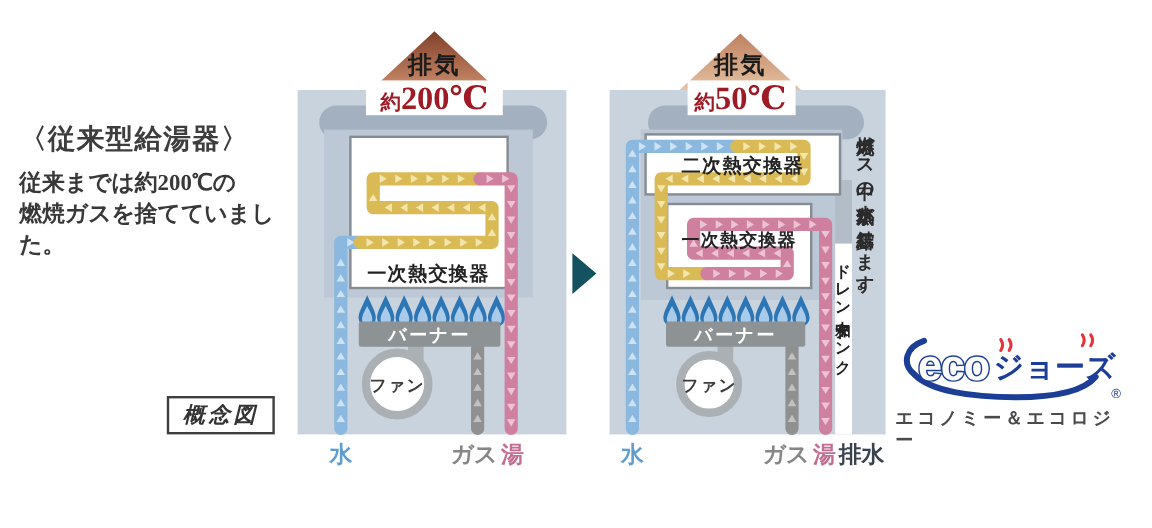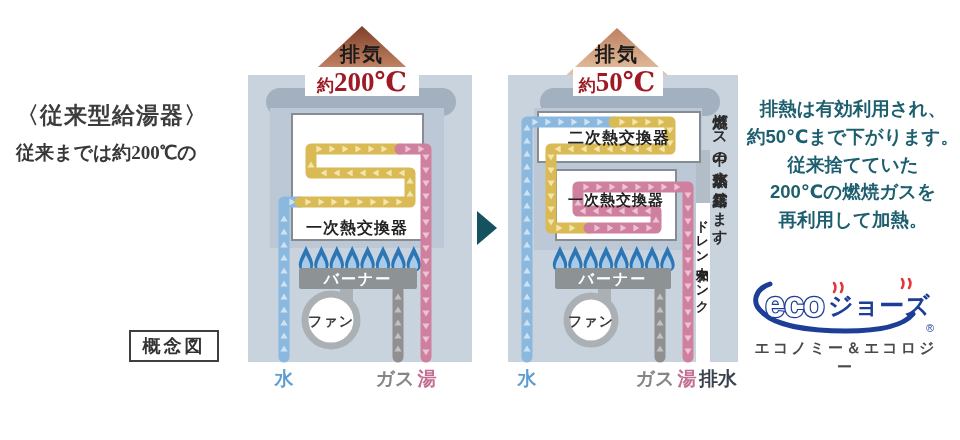--- a/index.html
+++ b/index.html
@@ -6,34 +6,34 @@
   #stage{position:relative;width:960px;height:440px;background:#fff;overflow:hidden;
          font-family:"Liberation Sans","DejaVu Sans",sans-serif;}
   #diagram{position:absolute;left:0;top:0;}
 
   
   .note-left{position:absolute;left:16px;top:100px;width:232px;text-align:left;color:#3a3a3a;}
   .note-left .heading{font-family:"Liberation Serif","DejaVu Serif",serif;font-size:23px;
                       font-weight:600;letter-spacing:1px;margin-bottom:9px;color:#3d3d3d;}
   .note-left .body-line{font-size:19px;font-weight:600;line-height:1.38;color:#383838;font-family:Liberation Serif, serif;}
 
-  .caption-box{position:absolute;left:129px;top:330px;width:86px;height:28px;border:2px solid #3f3f3f;
+  .caption-box{position:absolute;left:139px;top:330px;width:86px;height:28px;border:2px solid #3f3f3f;
                display:flex;align-items:center;justify-content:center;font-size:18px;font-weight:600;
-               letter-spacing:3px;color:#333;background:#fff;}
+               letter-spacing:3px;color:#333;background:#fff;font-style:italic;}
 
   .note-right{position:absolute;left:746px;top:95px;width:214px;text-align:center;
               color:#1d5f6e;font-size:18.5px;font-weight:bold;line-height:1.5;}
 
   .v-text{position:absolute;writing-mode:vertical-rl;text-orientation:upright;
           font-weight:600;color:#2b2b2b;}
   .v-condensate{left:710px;top:102px;height:262px;font-size:15px;letter-spacing:1px;}
   .v-drain-tank{left:693px;top:210px;height:130px;font-size:13px;letter-spacing:1px;color:#222;}
 
   .logo-wrap{position:absolute;left:750px;top:276px;width:196px;}
-  .logo-tagline{position:absolute;left:746px;top:339px;width:200px;text-align:center;
+  .logo-tagline{position:absolute;left:746px;top:339px;width:200px;
                 font-size:15px;font-weight:bold;letter-spacing:3px;color:#4a4a4a;}
 
   
   text{font-family:"Liberation Sans","DejaVu Sans",sans-serif;}
   .t-serif{font-family:"Liberation Serif","DejaVu Serif",serif;}
   .t-exhaust{font-size:20px;font-weight:bold;fill:#1b1b1b;letter-spacing:2px;}
   .t-temp{font-weight:bold;fill:#9e1b26;}
   .t-box{font-size:16px;font-weight:bold;fill:#232323;letter-spacing:1px;}
   .t-box-sm{font-size:15px;font-weight:bold;fill:#232323;letter-spacing:1px;}
   .t-burner{font-size:15px;font-weight:bold;fill:#fff;letter-spacing:2px;}
@@ -362,34 +362,28 @@
     <text x="655" y="385" text-anchor="middle" class="t-port" fill="#868686">ガス</text>
     <text x="687" y="385" text-anchor="middle" class="t-port" fill="#c26d91">湯</text>
     <text x="718" y="385" text-anchor="middle" class="t-port" fill="#39424d">排水</text>
 
     <polygon points="477,211 497,228 477,245" fill="#15525f"></polygon>
   </svg>
 
   <div class="note-left">
     <div class="heading">〈従来型給湯器〉</div>
     <div class="body-line">従来までは約200℃の</div>
+    <div class="body-line">燃焼ガスを捨てていました。</div>
   </div>
 
   <div class="caption-box">概念図</div>
 
   <div class="v-text v-condensate">燃焼ガス中の水蒸気が結露します。</div>
   <div class="v-text v-drain-tank">ドレン中和タンク</div>
 
-  <div class="note-right">
-    <div>排熱は有効利用され、</div>
-    <div>約50℃まで下がります。</div>
-    <div>従来捨てていた</div>
-    <div>200℃の燃焼ガスを</div>
-    <div>再利用して加熱。</div>
-  </div>
 
   <div class="logo-wrap">
     <svg width="196" height="62" viewBox="0 0 196 62">
       <path d="M 20,8 C 5,13 1,27 12,36 C 25,50 60,55 96,55 C 131,55 154,49 163,38" fill="none" stroke="#1c3e96" stroke-width="5" stroke-linecap="round"></path>
       <text x="15" y="41" font-size="36" font-weight="bold" fill="#ffffff" stroke="#1c3e96" stroke-width="2.4" style="paint-order:stroke" letter-spacing="-1">eco</text>
       <text x="78" y="38" font-size="25" font-weight="bold" fill="#1c3e96">ジョーズ</text>
       <g stroke="#e6343c" stroke-width="2.6" stroke-linecap="round" fill="none">
         <path d="M 84,16 C 86,13 86,10 84,7"></path>
         <path d="M 91,16 C 93,13 93,10 91,7"></path>
         <path d="M 152,12 C 154,9 154,6 152,3"></path>

